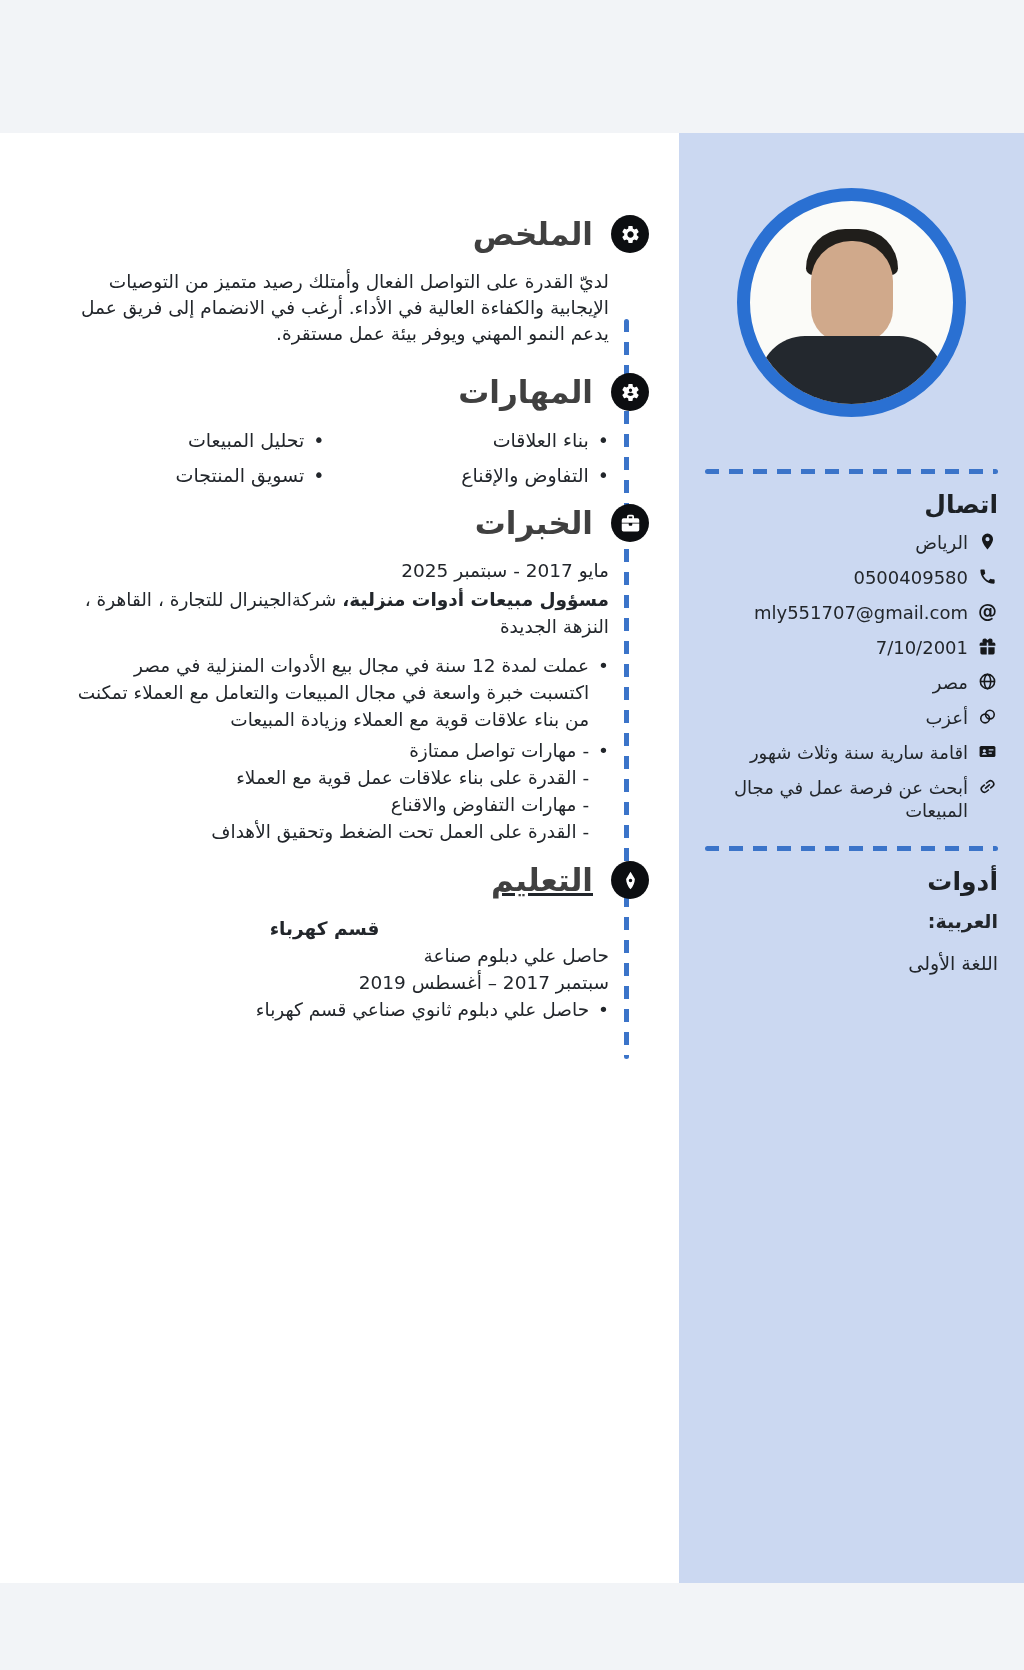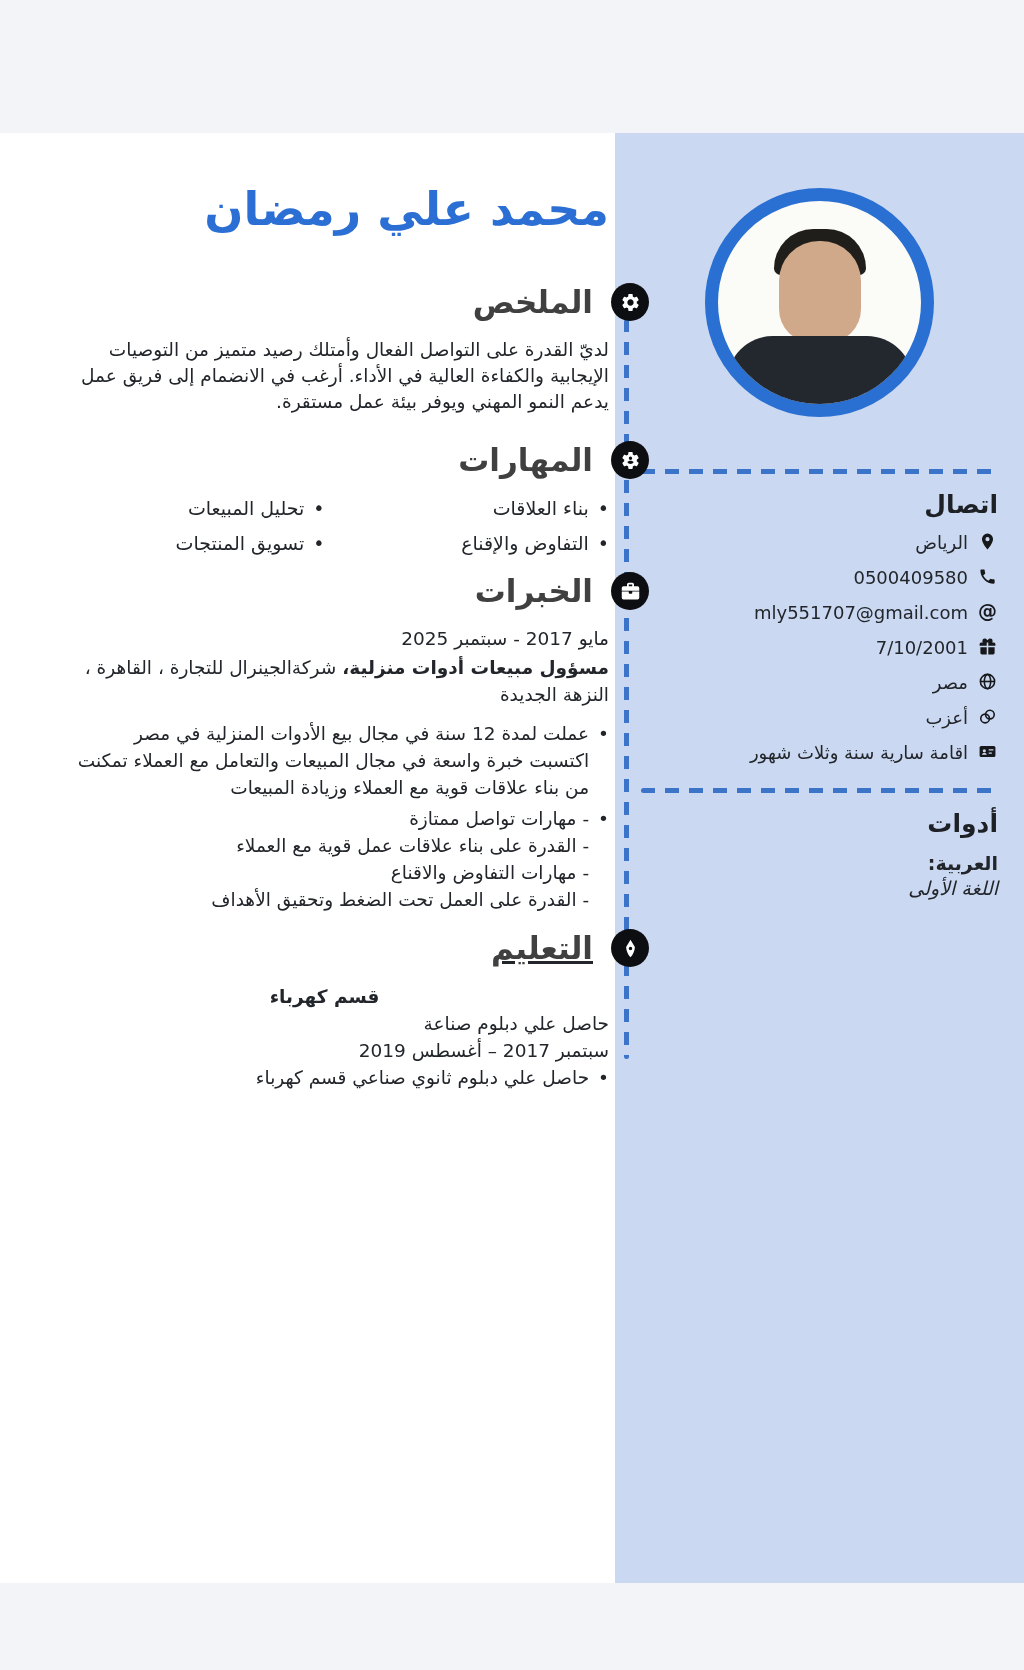--- a/index.html
+++ b/index.html
@@ -6,21 +6,21 @@
   html,body { margin:0; padding:0; }
   body {
     width:1024px; height:1670px; position:relative;
     background:#f2f4f7;
     font-family:"DejaVu Sans","Liberation Sans",sans-serif;
     color:#22262b;
     overflow:hidden;
   }
   .page { position:absolute; top:133px; left:0; width:1024px; height:1450px; background:#ffffff; }
   .sidebar {
-    position:absolute; top:0; right:0; width:409px; height:1450px;
+    position:absolute; top:0; right:0; width:345px; height:1450px;
     background:#cbd8f1; direction:rtl; text-align:right; padding:0 26px;
   }
   .vline {
     position:absolute; left:624px; top:186px; width:5px; height:740px;
     background:repeating-linear-gradient(180deg,#3b74c9 0 13px,transparent 13px 23px);
     border-radius:3px; z-index:1;
   }
   .main {
     position:absolute; top:0; right:345px; left:0; height:1450px;
     padding:42px 70px 0 40px; direction:rtl; text-align:right;
@@ -72,32 +72,31 @@
   .hr-dash.second { margin-top:24px; }
   .sidebar h3 { margin:16px 0 0; font-size:25px; font-weight:bold; color:#1d2126; }
   .contact-list { margin-top:12px; }
   .c-row { display:flex; align-items:flex-start; gap:9px; margin-bottom:12px; font-size:18px; line-height:23px; }
   .c-ico { width:21px; height:21px; flex:none; display:flex; align-items:center; justify-content:center; }
   .c-ico svg { width:19px; height:19px; }
   .c-ico .at-glyph { font-size:19px; font-weight:bold; color:#16181b; line-height:21px; }
   .ic-fill { fill:#16181b; }
   .ic-stroke { fill:none; stroke:#16181b; stroke-width:2; }
   .lang-name { margin-top:14px; font-size:19px; font-weight:bold; }
-  .lang-level { margin-top:3px; font-size:19px;font-style:italic; }
+  .lang-level { margin-top:20px; font-size:19px; }
 </style>
 </head>
 <body>
 
 <div class="page">
 
   <div class="vline"></div>
 
   <div class="main">
 
-    <h1 class="name">محمد علي رمضان</h1>
 
     <div class="sec sec-1">
       <span class="sec-icon">
         <svg viewBox="0 0 24 24">
             <path d="M19.14 12.94c.04-.3.06-.61.06-.94s-.02-.64-.07-.94l2.03-1.58c.18-.14.23-.41.12-.61l-1.92-3.32c-.12-.22-.37-.29-.59-.22l-2.39.96c-.5-.38-1.03-.7-1.62-.94l-.36-2.54c-.04-.24-.24-.41-.48-.41h-3.84c-.24 0-.43.17-.47.41l-.36 2.54c-.59.24-1.13.57-1.62.94l-2.39-.96c-.22-.08-.47 0-.59.22L2.74 8.87c-.12.21-.08.47.12.61l2.03 1.58c-.05.3-.09.63-.09.94s.02.64.07.94l-2.03 1.58c-.18.14-.23.41-.12.61l1.92 3.32c.12.22.37.29.59.22l2.39-.96c.5.38 1.03.7 1.62.94l.36 2.54c.05.24.24.41.48.41h3.84c.24 0 .44-.17.47-.41l.36-2.54c.59-.24 1.13-.56 1.62-.94l2.39.96c.22.08.47 0 .59-.22l1.92-3.32c.12-.22.07-.47-.12-.61l-2.01-1.58zM12 15.6c-1.98 0-3.6-1.62-3.6-3.6s1.62-3.6 3.6-3.6 3.6 1.62 3.6 3.6-1.62 3.6-3.6 3.6z"></path>
           </svg>
       </span>
       <h2>الملخص</h2>
     </div>
     <p class="summary">لديّ القدرة على التواصل الفعال وأمتلك رصيد متميز من التوصيات الإيجابية والكفاءة العالية في الأداء. أرغب في الانضمام إلى فريق عمل يدعم النمو المهني ويوفر بيئة عمل مستقرة.</p>
@@ -239,20 +238,28 @@
         <span class="c-ico">
           <svg viewBox="0 0 24 24">
               <rect class="ic-fill" x="2" y="5" width="20" height="14" rx="2"></rect>
               <circle cx="8" cy="11" r="2" fill="#cbd8f1"></circle>
               <path d="M4.8 16.2c.5-1.7 1.8-2.6 3.2-2.6s2.7.9 3.2 2.6z" fill="#cbd8f1"></path>
               <path d="M13.5 10h6M13.5 14h4" stroke="#cbd8f1" stroke-width="1.6"></path>
             </svg>
         </span>
         <span>اقامة سارية سنة وثلاث شهور</span>
       </div>
+      <div class="c-row">
+        <span class="c-ico">
+          <svg viewBox="0 0 24 24" style="transform:rotate(-40deg)">
+              <path class="ic-fill" d="M3.9 12c0-1.7 1.4-3.1 3.1-3.1h4V7H7a5 5 0 0 0 0 10h4v-1.9H7c-1.7 0-3.1-1.4-3.1-3.1zM8 13h8v-2H8v2zm9-6h-4v1.9h4c1.7 0 3.1 1.4 3.1 3.1s-1.4 3.1-3.1 3.1h-4V17h4a5 5 0 0 0 0-10z"></path>
+            </svg>
+        </span>
+        <span>أبحث عن فرصة عمل في مجال المبيعات</span>
+      </div>
     </div>
 
     <div class="hr-dash second"></div>
 
     <h3>أدوات</h3>
     <div class="lang-name">العربية:</div>
     <div class="lang-level">اللغة الأولى</div>
 
   </div>
 </div>

